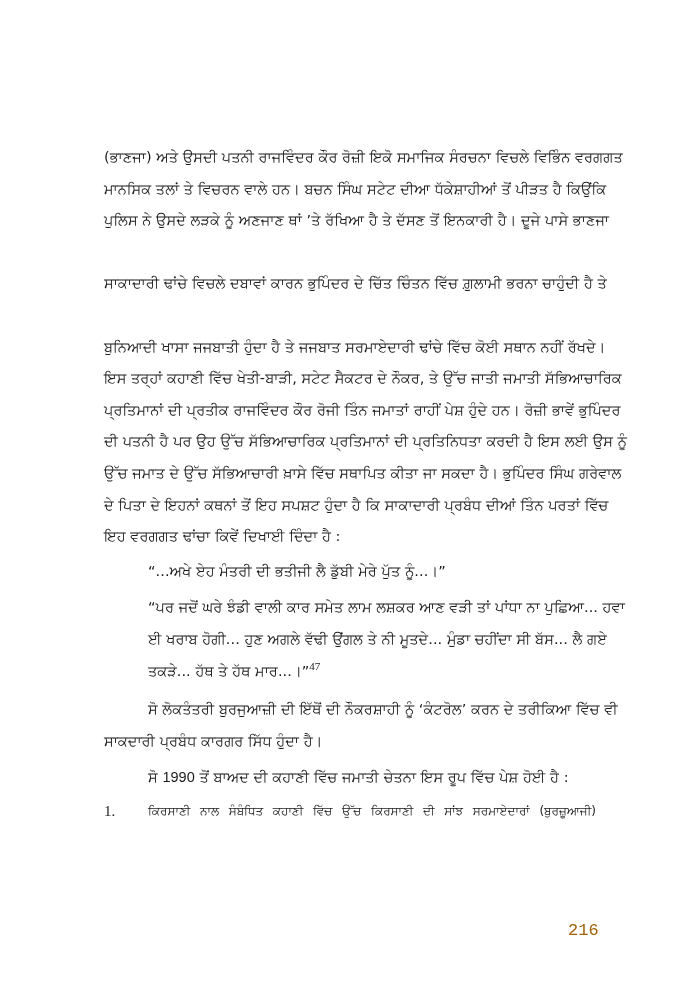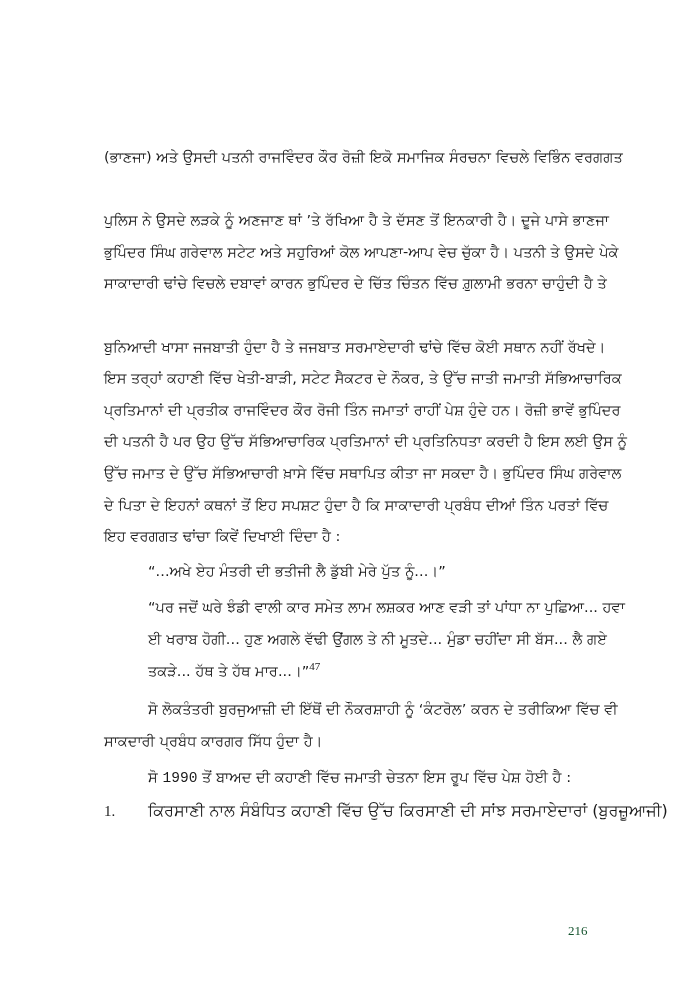--- a/index.html
+++ b/index.html
@@ -42,57 +42,57 @@
       left: 148px;
       width: 448px;
     }
     sup {
       font-family: "Liberation Serif", serif;
       font-size: 11px;
       vertical-align: 6px;
       line-height: 0;
     }
     .numeral {
-      font-family: Liberation Mono, monospace;
+      font-family: Liberation Sans, sans-serif;
     }
     .list-num {
       position: absolute;
       left: 104px;
       font-family: "Liberation Serif", serif;
       font-size: 15px;
       line-height: 20px;
     }
     .list-text {
       position: absolute;
       left: 148px;
       width: 448px;
-      font-size: 16px;
+      font-size: 12px;
       line-height: 20px;
       white-space: nowrap;
       text-align: justify;
       text-align-last: justify;
     }
     .page-number {
       position: absolute;
       left: 568px;
       top: 920px;
-      font-family: Liberation Serif, serif;
-      font-size: 13px;
+      font-family: Liberation Mono, monospace;
+      font-size: 17px;
       line-height: 20px;
-      color: #14532d;
+      color: #a16207;
     }
   </style>
 </head>
 <body>
 
 <div class="page">
 
   <div class="line" style="top:146px">(ਭਾਣਜਾ) ਅਤੇ ਉਸਦੀ ਪਤਨੀ ਰਾਜਵਿੰਦਰ ਕੌਰ ਰੋਜ਼ੀ ਇਕੋ ਸਮਾਜਿਕ ਸੰਰਚਨਾ ਵਿਚਲੇ ਵਿਭਿੰਨ ਵਰਗਗਤ</div>
+  <div class="line" style="top:178px">ਮਾਨਸਿਕ ਤਲਾਂ ਤੇ ਵਿਚਰਨ ਵਾਲੇ ਹਨ। ਬਚਨ ਸਿੰਘ ਸਟੇਟ ਦੀਆ ਧੱਕੇਸ਼ਾਹੀਆਂ ਤੋਂ ਪੀੜਤ ਹੈ ਕਿਉਂਕਿ</div>
   <div class="line" style="top:209px">ਪੁਲਿਸ ਨੇ ਉਸਦੇ ਲੜਕੇ ਨੂੰ ਅਣਜਾਣ ਥਾਂ ’ਤੇ ਰੱਖਿਆ ਹੈ ਤੇ ਦੱਸਣ ਤੋਂ ਇਨਕਾਰੀ ਹੈ। ਦੂਜੇ ਪਾਸੇ ਭਾਣਜਾ</div>
-  <div class="line" style="top:241px">ਭੁਪਿੰਦਰ ਸਿੰਘ ਗਰੇਵਾਲ ਸਟੇਟ ਅਤੇ ਸਹੁਰਿਆਂ ਕੋਲ ਆਪਣਾ-ਆਪ ਵੇਚ ਚੁੱਕਾ ਹੈ। ਪਤਨੀ ਤੇ ਉਸਦੇ ਪੇਕੇ</div>
   <div class="line" style="top:272px">ਸਾਕਾਦਾਰੀ ਢਾਂਚੇ ਵਿਚਲੇ ਦਬਾਵਾਂ ਕਾਰਨ ਭੁਪਿੰਦਰ ਦੇ ਚਿੱਤ ਚਿੰਤਨ ਵਿੱਚ ਗ਼ੁਲਾਮੀ ਭਰਨਾ ਚਾਹੁੰਦੀ ਹੈ ਤੇ</div>
   <div class="line" style="top:336px">ਬੁਨਿਆਦੀ ਖਾਸਾ ਜਜਬਾਤੀ ਹੁੰਦਾ ਹੈ ਤੇ ਜਜਬਾਤ ਸਰਮਾਏਦਾਰੀ ਢਾਂਚੇ ਵਿੱਚ ਕੋਈ ਸਥਾਨ ਨਹੀਂ ਰੱਖਦੇ।</div>
   <div class="line" style="top:367px">ਇਸ ਤਰ੍ਹਾਂ ਕਹਾਣੀ ਵਿੱਚ ਖੇਤੀ-ਬਾੜੀ, ਸਟੇਟ ਸੈਕਟਰ ਦੇ ਨੌਕਰ, ਤੇ ਉੱਚ ਜਾਤੀ ਜਮਾਤੀ ਸੱਭਿਆਚਾਰਿਕ</div>
   <div class="line" style="top:430px">ਦੀ ਪਤਨੀ ਹੈ ਪਰ ਉਹ ਉੱਚ ਸੱਭਿਆਚਾਰਿਕ ਪ੍ਰਤਿਮਾਨਾਂ ਦੀ ਪ੍ਰਤਿਨਿਧਤਾ ਕਰਦੀ ਹੈ ਇਸ ਲਈ ਉਸ ਨੂੰ</div>
   <div class="line" style="top:399px">ਪ੍ਰਤਿਮਾਨਾਂ ਦੀ ਪ੍ਰਤੀਕ ਰਾਜਵਿੰਦਰ ਕੌਰ ਰੋਜੀ ਤਿੰਨ ਜਮਾਤਾਂ ਰਾਹੀਂ ਪੇਸ਼ ਹੁੰਦੇ ਹਨ। ਰੋਜ਼ੀ ਭਾਵੇਂ ਭੁਪਿੰਦਰ</div>
   <div class="line" style="top:462px">ਉੱਚ ਜਮਾਤ ਦੇ ਉੱਚ ਸੱਭਿਆਚਾਰੀ ਖ਼ਾਸੇ ਵਿੱਚ ਸਥਾਪਿਤ ਕੀਤਾ ਜਾ ਸਕਦਾ ਹੈ। ਭੁਪਿੰਦਰ ਸਿੰਘ ਗਰੇਵਾਲ</div>
   <div class="line" style="top:494px">ਦੇ ਪਿਤਾ ਦੇ ਇਹਨਾਂ ਕਥਨਾਂ ਤੋਂ ਇਹ ਸਪਸ਼ਟ ਹੁੰਦਾ ਹੈ ਕਿ ਸਾਕਾਦਾਰੀ ਪ੍ਰਬੰਧ ਦੀਆਂ ਤਿੰਨ ਪਰਤਾਂ ਵਿੱਚ</div>
   <div class="line last" style="top:525px">ਇਹ ਵਰਗਗਤ ਢਾਂਚਾ ਕਿਵੇਂ ਦਿਖਾਈ ਦਿੰਦਾ ਹੈ :</div>
 
   <div class="line quote last" style="top:560px">“...ਅਖੇ ਏਹ ਮੰਤਰੀ ਦੀ ਭਤੀਜੀ ਲੈ ਡੁੱਬੀ ਮੇਰੇ ਪੁੱਤ ਨੂੰ...।”</div>

